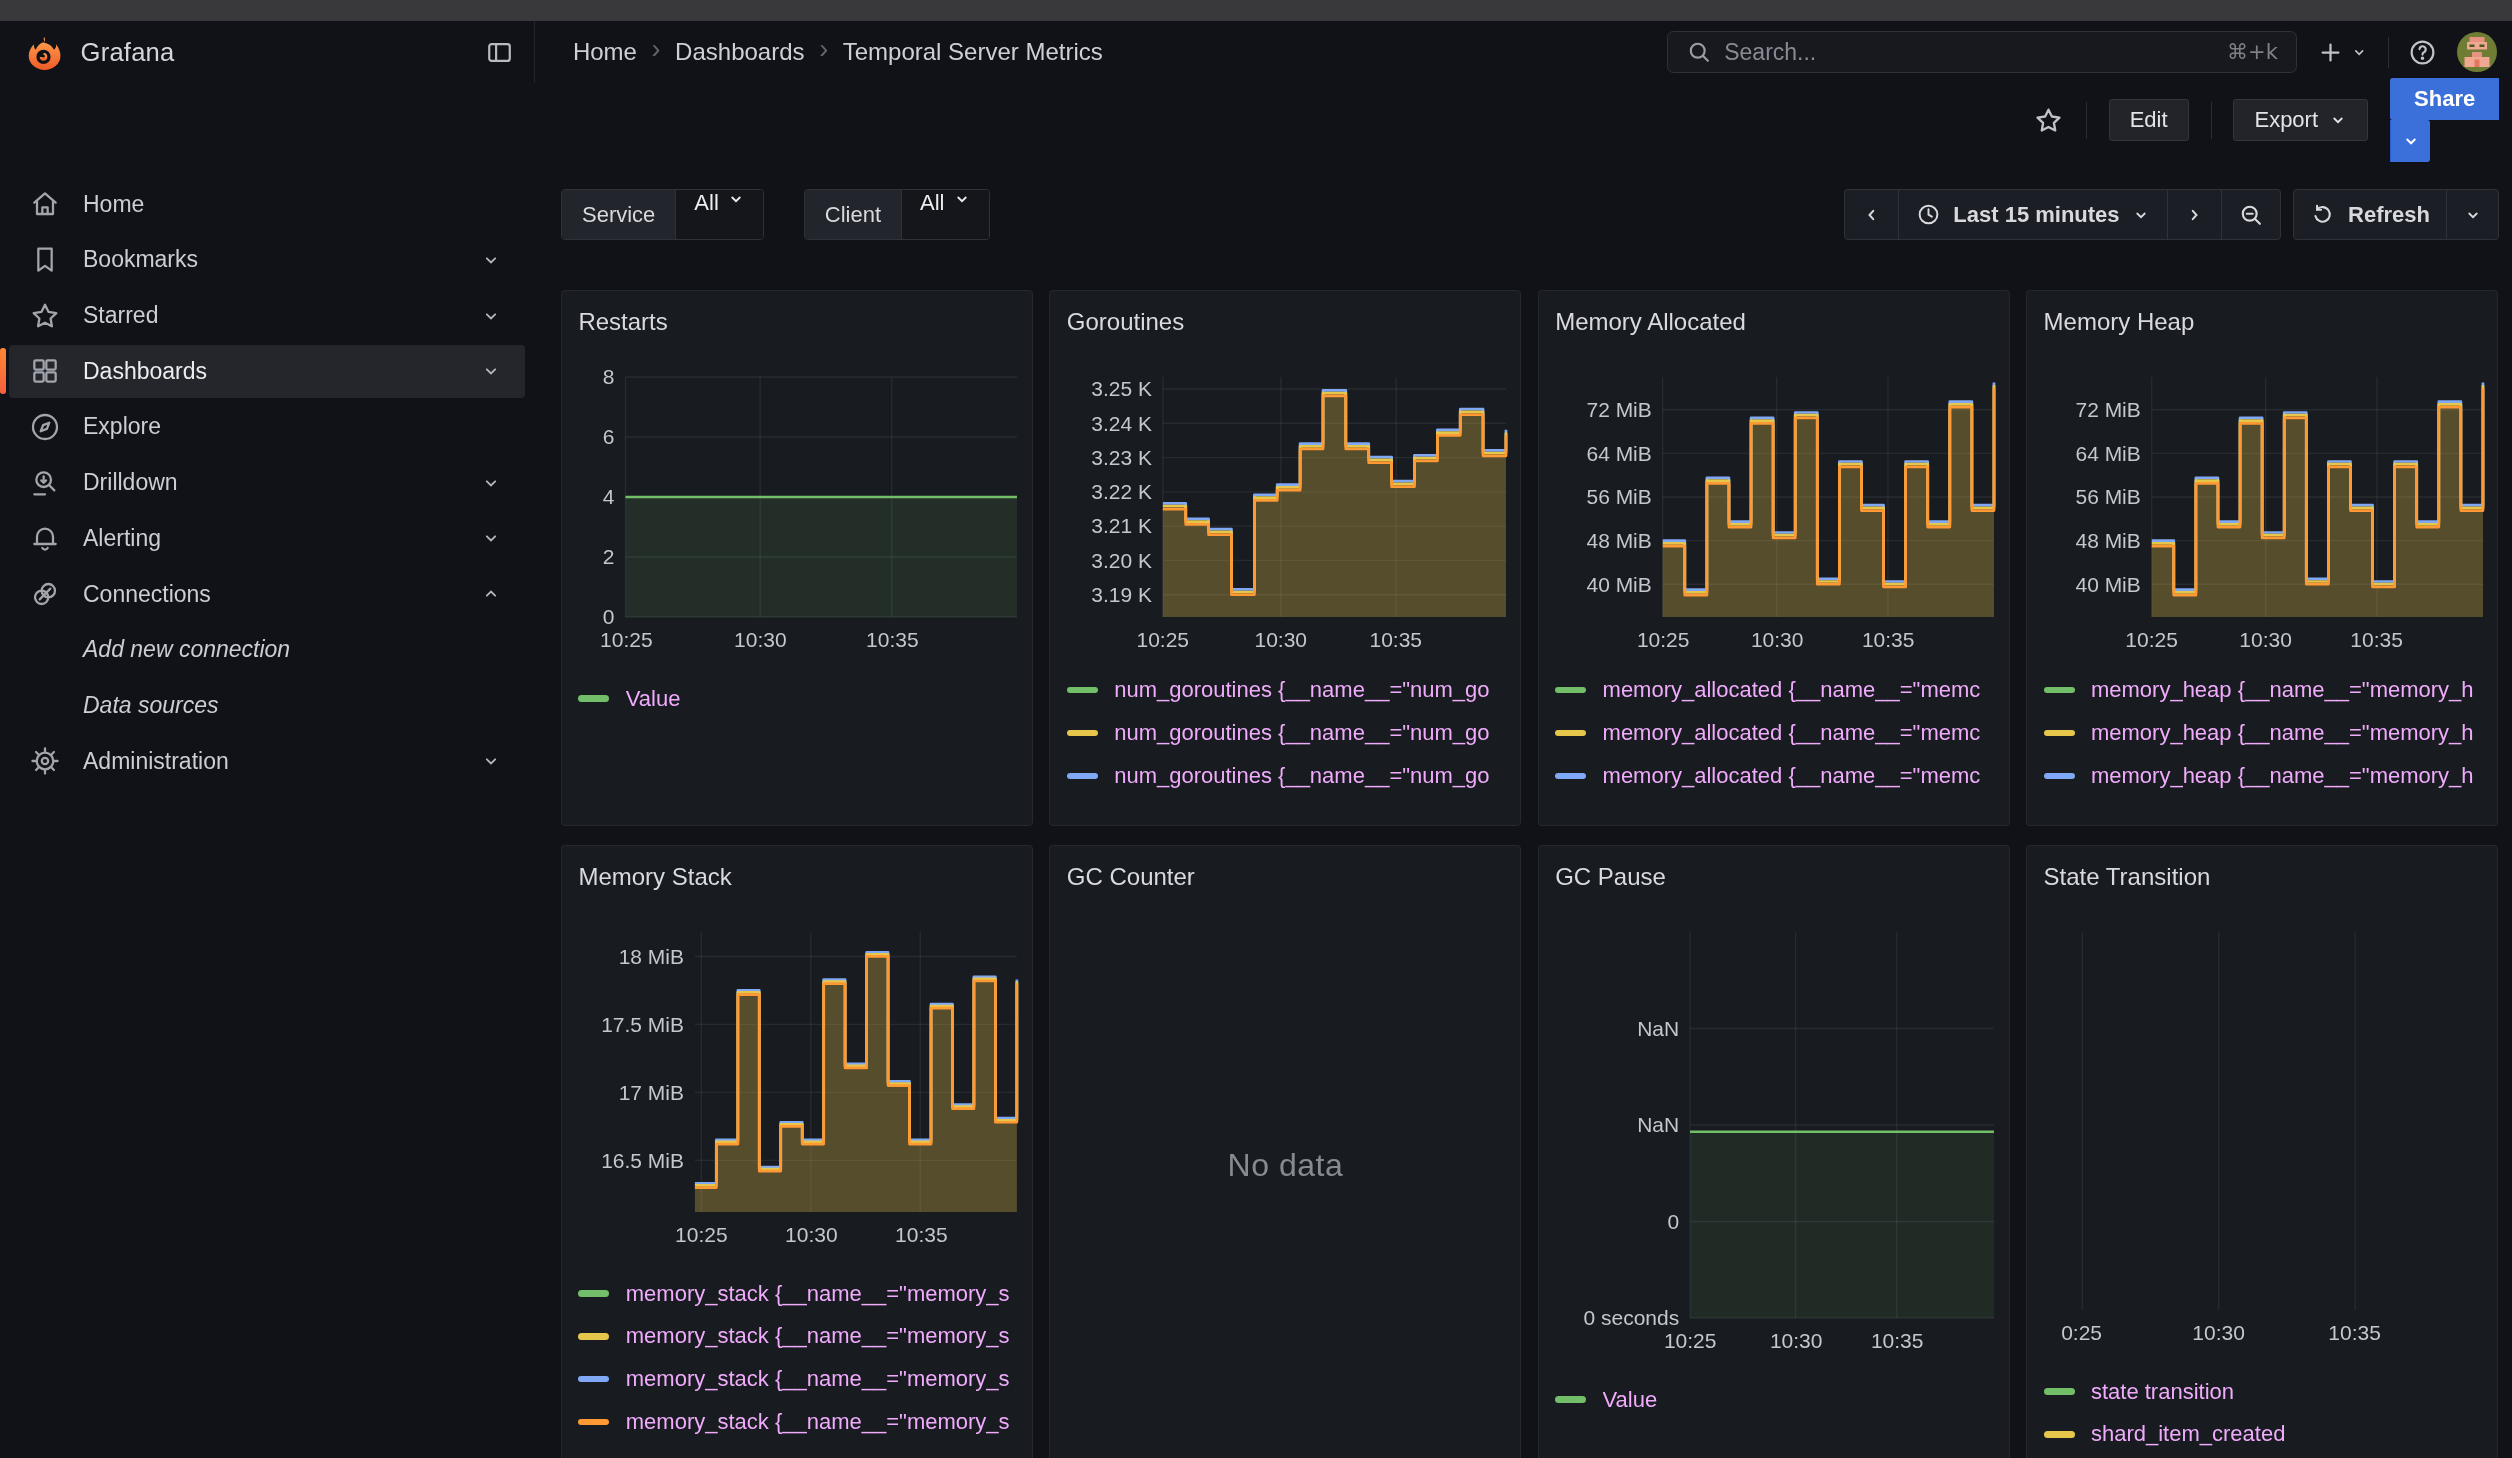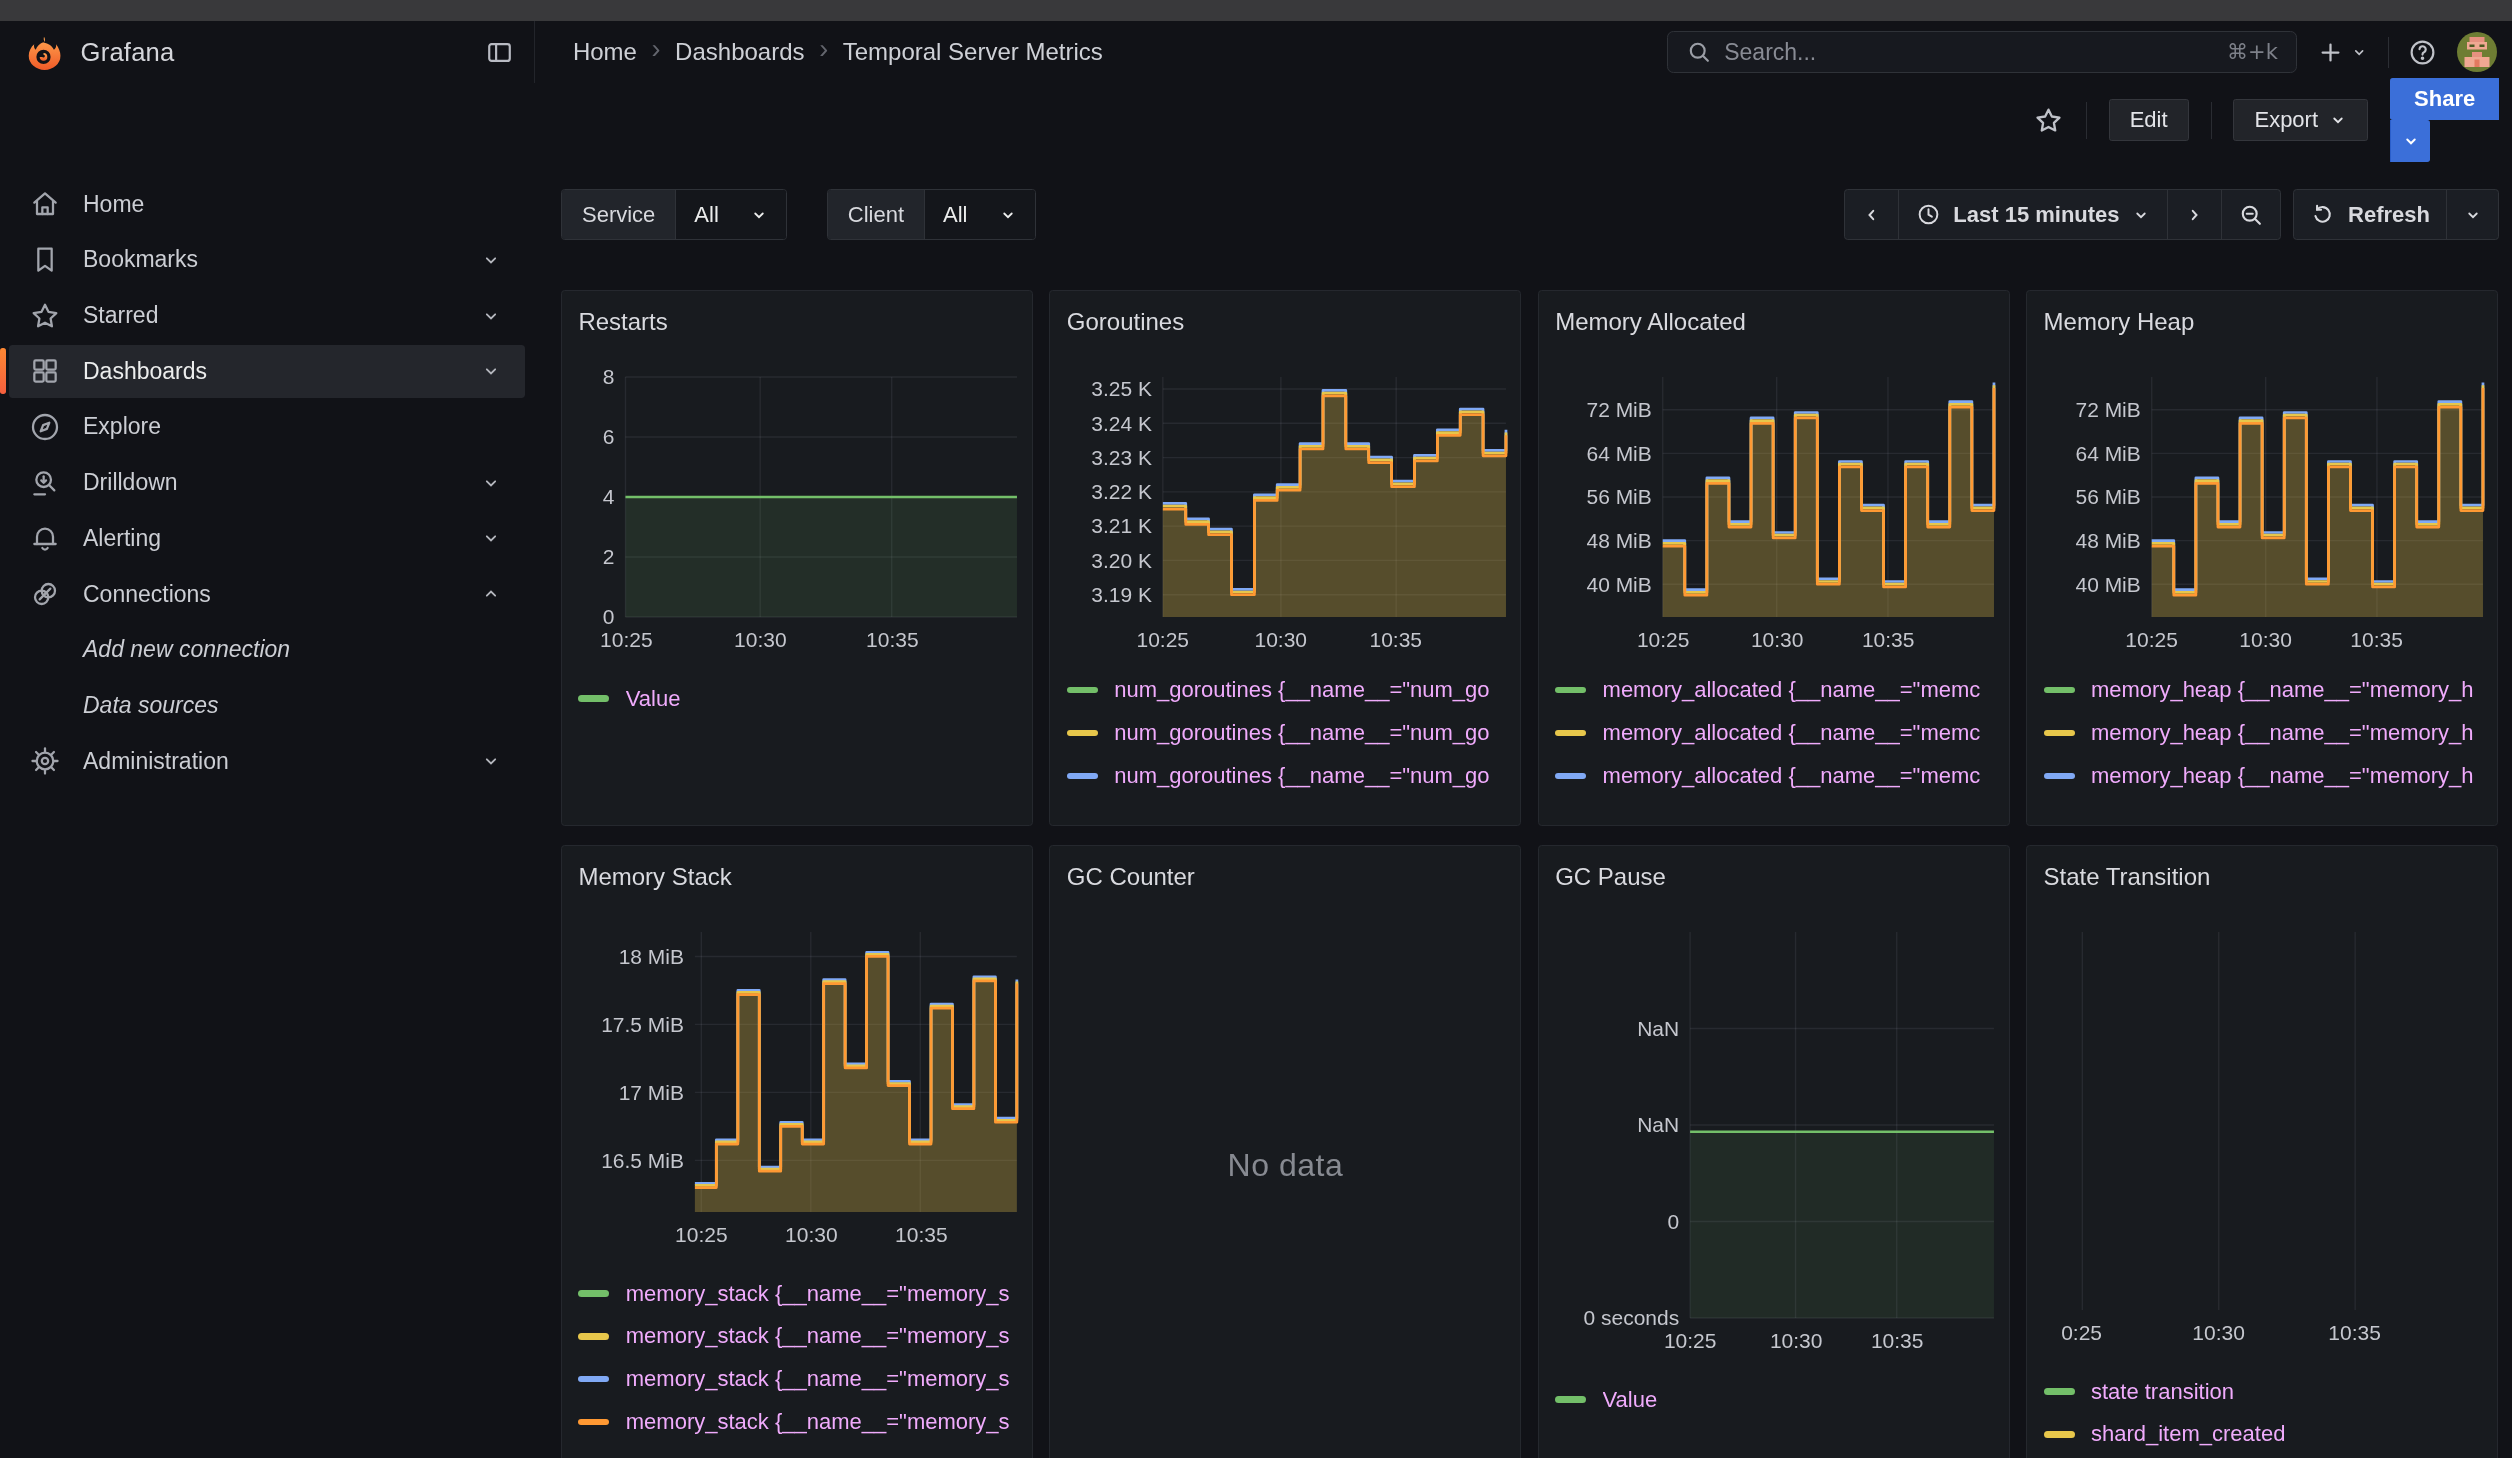--- a/index.html
+++ b/index.html
@@ -53,21 +53,21 @@
   .side-item.sel .accent { position:absolute; left:-9px; top:3.7px; bottom:3.7px; width:5.5px; border-radius:2.7px;
     background:linear-gradient(#ff8833,#f55f3e); }
   .side-item.child { padding-left:74px;font-style:italic; }
 
   .content { flex:1; min-width:0; padding:0 12.8px 0 27px; display:flex; flex-direction:column; }
 
   
   .filterbar { margin-top:32px; height:51px; flex:none; display:flex; align-items:center; }
   .vargroup { display:flex; height:51px; border:0.9px solid #2f3238; border-radius:3.7px; overflow:hidden; margin-right:40px; }
   .vargroup .vlabel { background:#22252b; display:flex; align-items:center; padding:0 20px; font-size:22px; color:#d8d9de; }
-  .vargroup .vvalue { background:#14161b; display:flex; align-items:center; gap:31px; padding:0 18px;
+  .vargroup .vvalue { background:#14161b; display:flex; align-items:flex-start; gap:8px; padding:0 18px;
     font-size:22px; color:#eceded; border-left:0.9px solid #2f3238; }
   .timecluster { margin-left:auto; display:flex; align-items:flex-start; gap:12px; }
   .seg-group { display:flex; height:51px; border:0.9px solid #2f3238; border-radius:3.7px; background:#1b1e24; overflow:hidden; }
   .seg { display:flex; align-items:center; justify-content:center; gap:12.8px; padding:0 16.4px; font-size:22px;
     color:#d8d9de; border-left:0.9px solid #2f3238; }
   .seg:first-child { border-left:none; }
 
   
   .grid { margin-top:50px; display:grid; grid-template-columns:repeat(4,472px); column-gap:16.4px; row-gap:19px; }
   .panel { background:#181b1f; border:0.9px solid #25282e; border-radius:3.7px; padding:14.6px 16.4px; overflow:hidden;

